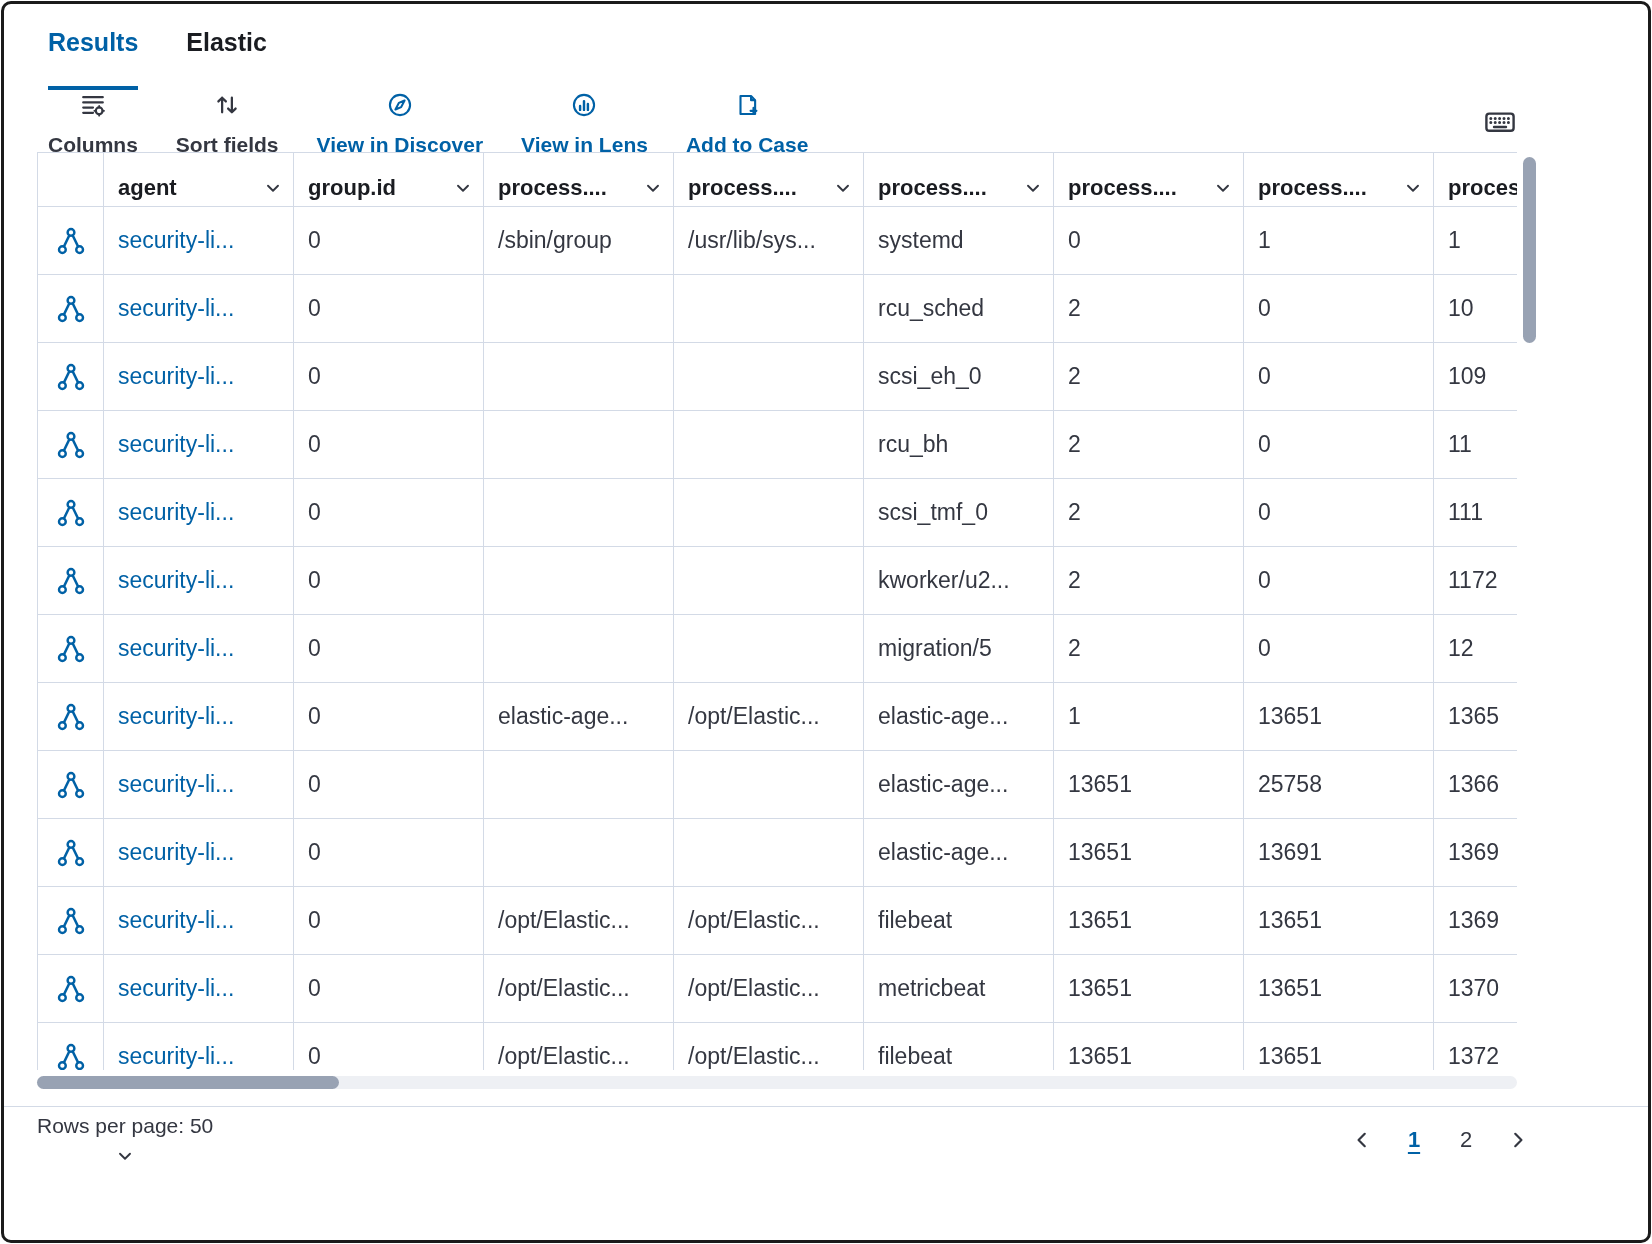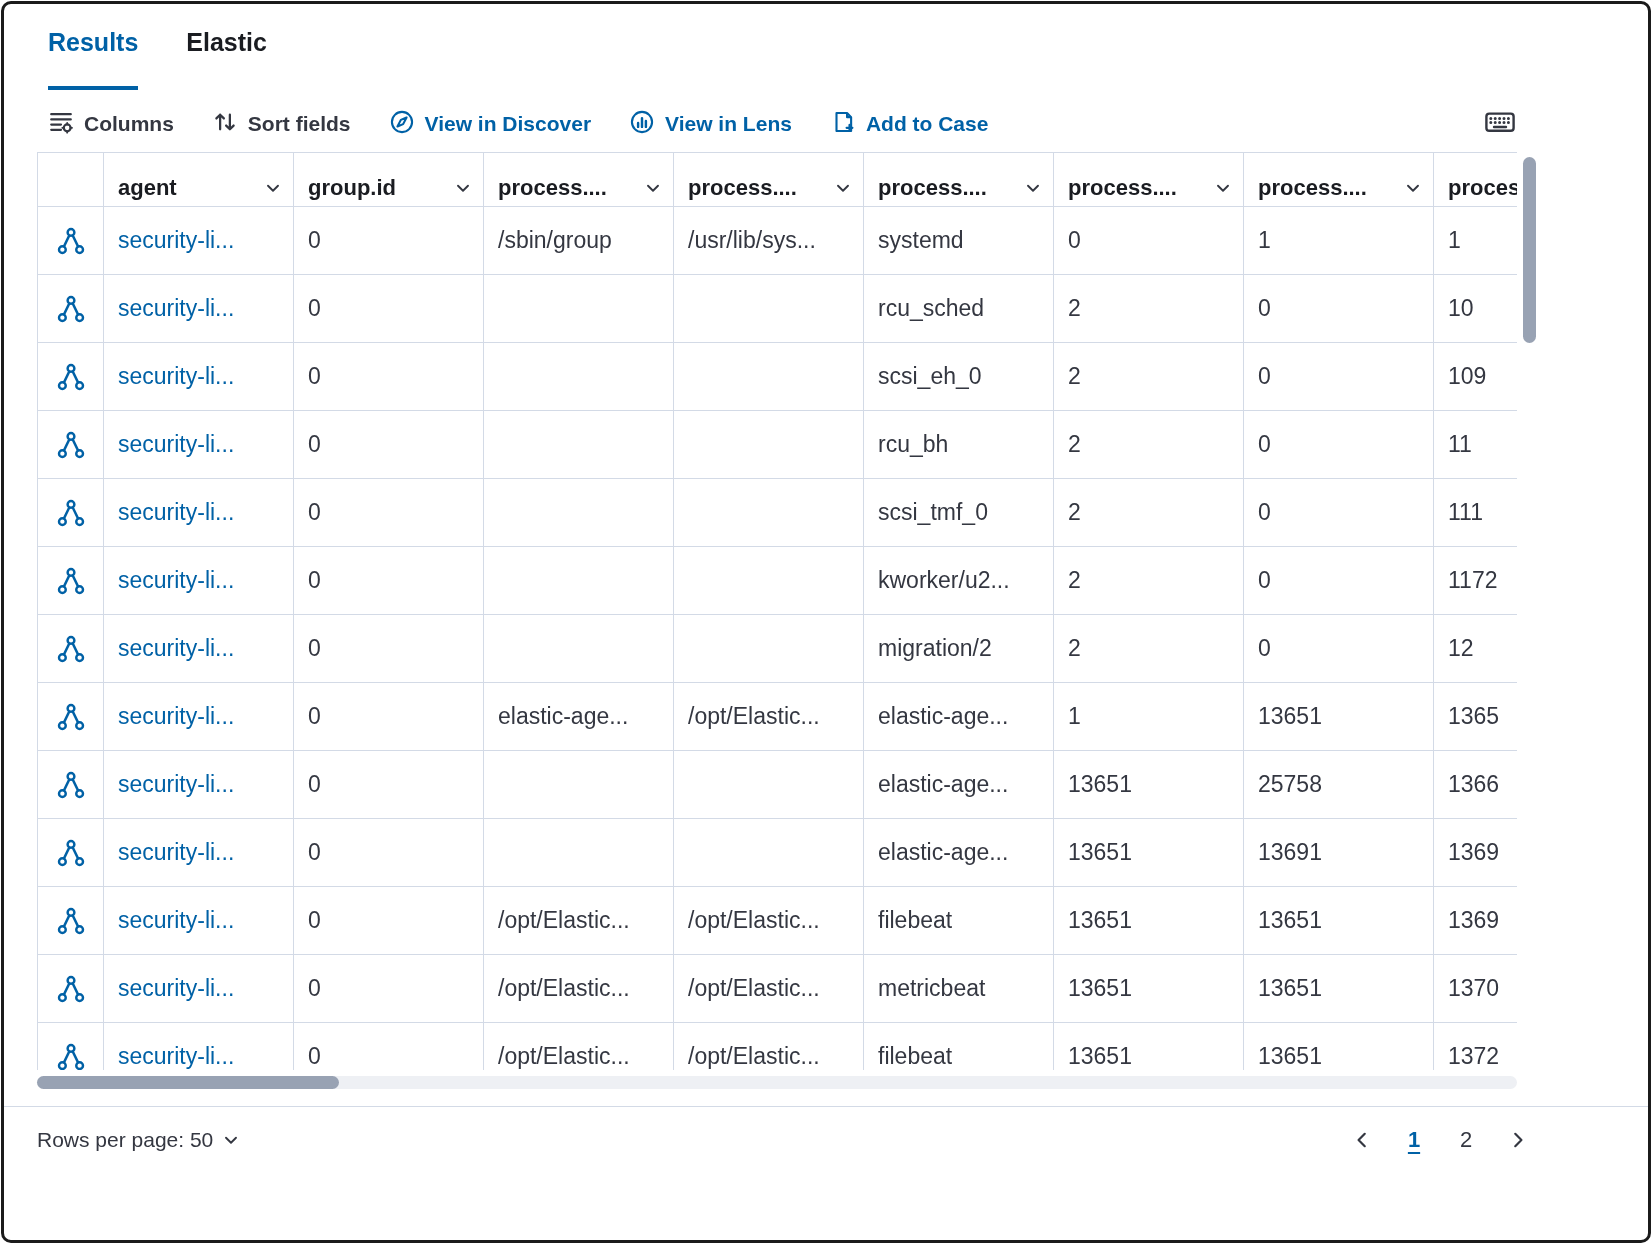--- a/index.html
+++ b/index.html
@@ -6,21 +6,21 @@
   html,body{width:1652px;height:1244px;}
   body{font-family:"Liberation Sans","DejaVu Sans",sans-serif;background:#fff;position:relative;
        --primary:#0061a6;--text:#343741;--border:#d3dae6;--thumb:#98a2b3;}
   .frame{position:absolute;inset:1px;border:3px solid #1b1b1b;border-radius:10px;background:#fff;overflow:hidden;}
 
   .tabs{position:absolute;left:44px;top:24px;display:flex;gap:48px;}
   .tab{font-size:25px;font-weight:700;color:#1a1c21;padding-bottom:29px;cursor:pointer;border-bottom:4px solid transparent;}
   .tab.active{color:var(--primary);border-bottom-color:var(--primary);}
 
   .toolbar{position:absolute;left:44px;top:98px;width:1468px;height:44px;display:flex;align-items:center;gap:38px;}
-  .tool{display:flex;align-items:center;gap:10px;font-size:21px;font-weight:600;color:#343741;white-space:nowrap;cursor:pointer;}
+  .tool{display:flex;align-items:center;gap:10px;font-size:21px;font-weight:600;color:#343741;white-space:nowrap;cursor:pointer;flex-direction:column;}
   .tool.primary{color:var(--primary);}
   .tool svg{flex:0 0 auto;}
   .kbd-btn{margin-left:auto;color:#343741;cursor:pointer;display:flex;}
 
   .grid-viewport{position:absolute;left:33px;top:148px;width:1480px;height:918px;overflow:hidden;}
   table{border-collapse:collapse;table-layout:fixed;width:1586px;}
   th,td{border:1px solid var(--border);}
   thead th{height:54px;padding:17px 10px 0 14px;text-align:left;font-size:22px;font-weight:700;color:#1a1c21;background:#fff;}
   .hwrap{display:flex;align-items:center;justify-content:space-between;gap:6px;}
   .hwrap .hchev{color:#343741;flex:0 0 auto;}
@@ -29,21 +29,21 @@
   td.icon-cell{padding:0;text-align:center;color:var(--primary);cursor:pointer;}
   td.icon-cell svg{vertical-align:middle;}
 
   .vscroll{position:absolute;left:1519px;top:150px;width:13px;height:914px;}
   .vthumb{position:absolute;left:0;top:3px;width:13px;height:186px;border-radius:7px;background:var(--thumb);cursor:pointer;}
   .hscroll{position:absolute;left:33px;top:1072px;width:1480px;height:13px;border-radius:7px;background:#eef0f4;}
   .hthumb{position:absolute;left:0;top:0;width:302px;height:13px;border-radius:7px;background:var(--thumb);cursor:pointer;}
 
   .separator{position:absolute;left:0;top:1102px;width:100%;height:1px;background:var(--border);}
   .footer{position:absolute;left:33px;top:1103px;width:1492px;height:66px;display:flex;align-items:center;justify-content:space-between;}
-  .rpp{display:flex;align-items:center;gap:8px;font-size:21px;color:#343741;cursor:pointer;}
+  .rpp{display:flex;align-items:center;gap:8px;font-size:21px;color:#343741;cursor:pointer;flex-direction:column;}
   .pagination{display:flex;align-items:center;gap:30px;}
   .page-btn{font-size:22px;color:#343741;cursor:pointer;min-width:22px;text-align:center;}
   .page-btn.active{color:var(--primary);font-weight:700;text-decoration:underline;text-underline-offset:5px;}
   .pg-chev{display:flex;color:#343741;cursor:pointer;}
 </style>
 </head>
 <body>
 
 <div class="frame">
 
@@ -281,21 +281,21 @@
             <td class="icon-cell"><svg width="30" height="30" viewBox="0 0 16 16" fill="none" stroke="currentColor" stroke-width="1.3">
                 <circle cx="8" cy="3.4" r="1.8"></circle>
                 <circle cx="3.4" cy="12.6" r="1.8"></circle>
                 <circle cx="12.6" cy="12.6" r="1.8"></circle>
                 <path d="M7.1 5L4.2 11M8.9 5l2.9 6"></path>
               </svg></td>
             <td class="link">security-li...</td>
             <td>0</td>
             <td></td>
             <td></td>
-            <td>migration/2</td>
+            <td>migration/5</td>
             <td>2</td>
             <td>0</td>
             <td>12</td>
           </tr>
           <tr>
             <td class="icon-cell"><svg width="30" height="30" viewBox="0 0 16 16" fill="none" stroke="currentColor" stroke-width="1.3">
                 <circle cx="8" cy="3.4" r="1.8"></circle>
                 <circle cx="3.4" cy="12.6" r="1.8"></circle>
                 <circle cx="12.6" cy="12.6" r="1.8"></circle>
                 <path d="M7.1 5L4.2 11M8.9 5l2.9 6"></path>

